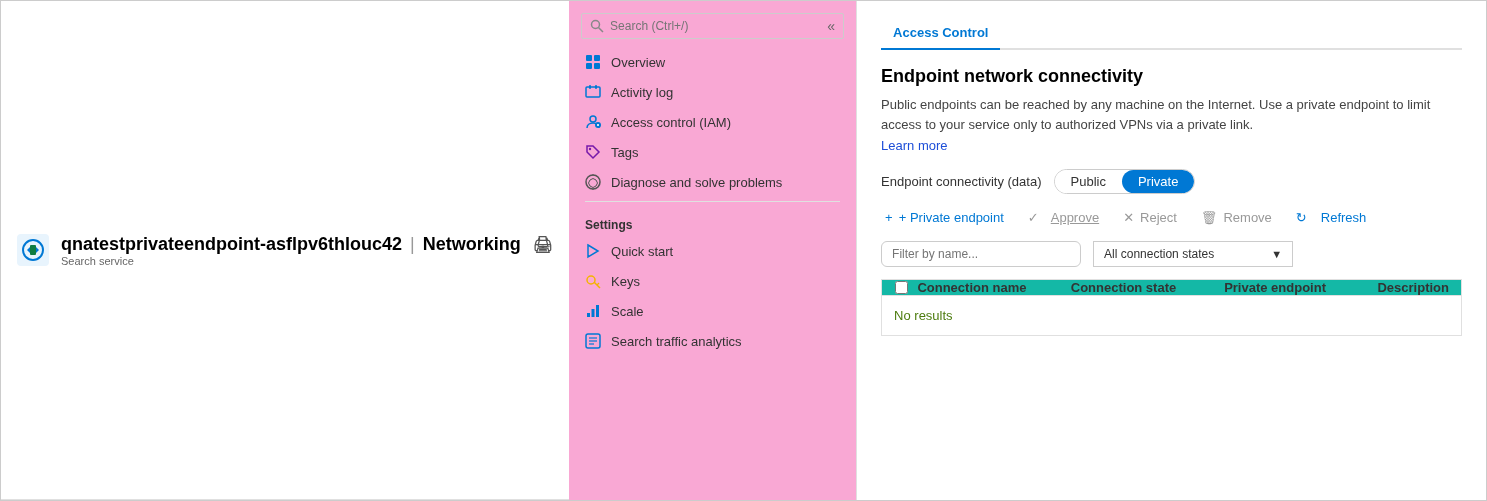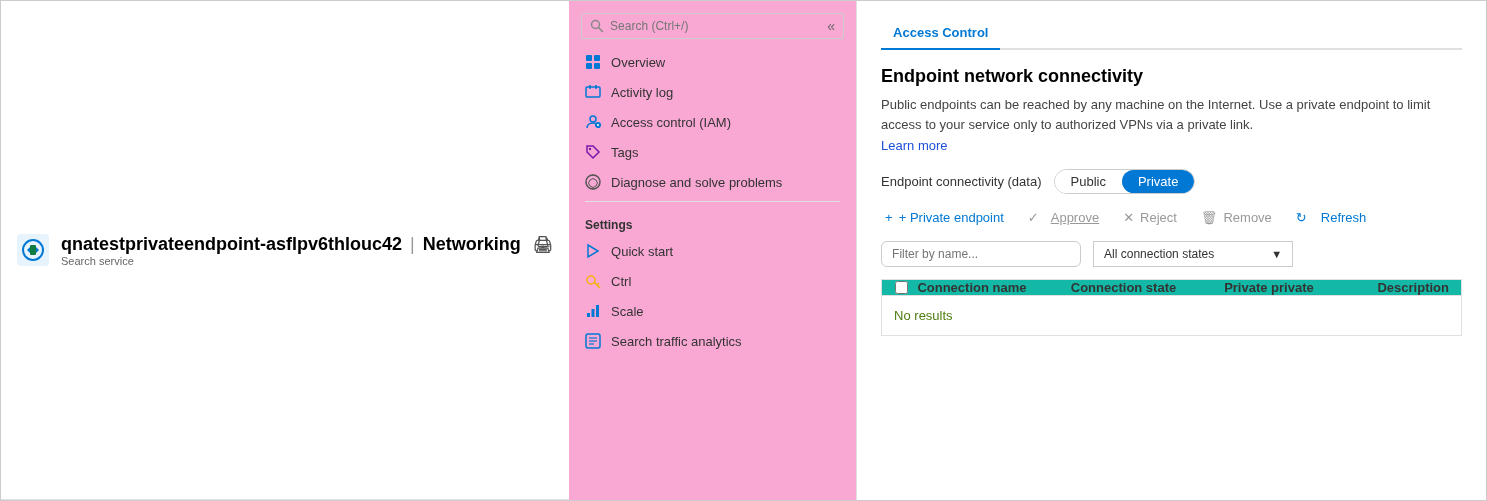--- a/index.html
+++ b/index.html
@@ -166,21 +166,21 @@
       </div>
 
       <div class="nav-item">
         <span class="nav-icon icon-keys">
           <svg width="16" height="16" viewBox="0 0 16 16">
               <circle cx="6" cy="7" r="4" fill="none" stroke="#f4b400" stroke-width="1.5"></circle>
               <path d="M9 9 L15 15" stroke="#f4b400" stroke-width="1.5"></path>
               <line x1="12" y1="12" x2="14" y2="10" stroke="#f4b400" stroke-width="1.2"></line>
             </svg>
         </span>
-        <span>Ctrl</span>
+        <span>Keys</span>
       </div>
 
       <div class="nav-item">
         <span class="nav-icon icon-scale">
           <svg width="16" height="16" viewBox="0 0 16 16">
               <rect x="2" y="10" width="3" height="4" fill="#0078d4"></rect>
               <rect x="6.5" y="6" width="3" height="8" fill="#0078d4"></rect>
               <rect x="11" y="2" width="3" height="12" fill="#0078d4"></rect>
             </svg>
         </span>
@@ -254,21 +254,21 @@
           <span style="margin-left:8px; font-size:11px;">▼</span>
         </div>
       </div>
 
       
       <div class="table-container">
         <div class="table-header">
           <input type="checkbox" class="table-header-checkbox" style="">
           <span class="col col-name">Connection name</span>
           <span class="col col-state">Connection state</span>
-          <span class="col col-endpoint">Private private</span>
+          <span class="col col-endpoint">Private endpoint</span>
           <span class="col col-description">Description</span>
         </div>
         <div class="table-body">
           <div class="no-results">No results</div>
         </div>
       </div>
     </div>
   </div>
 </div>
 

